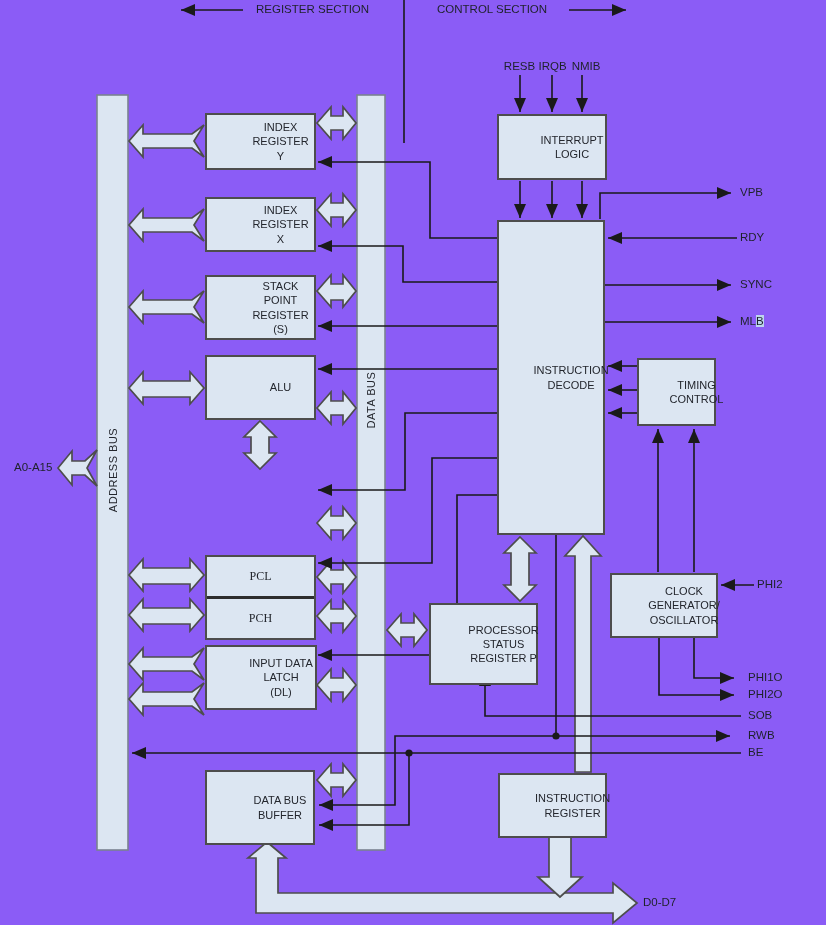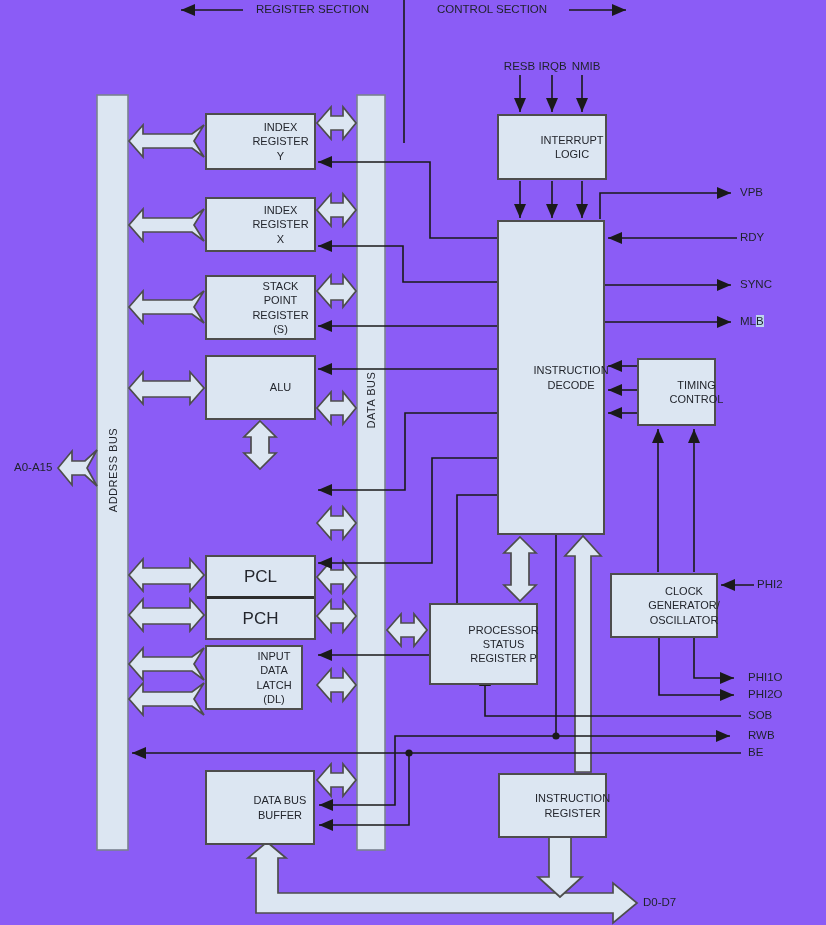--- a/index.html
+++ b/index.html
@@ -9,21 +9,21 @@
   }
   .stage svg{position:absolute;left:0;top:0;}
   .block{
     position:absolute;background:#dce6f2;border:2px solid #4d4d4d;
     display:flex;align-items:center;justify-content:center;text-align:center;
     font-size:11px;line-height:1.3;white-space:pre-line;color:#23262d;
     box-sizing:border-box;
     padding-left:40px;
   }
   .pcbox{position:absolute;background:#dce6f2;border:2px solid #4d4d4d;box-sizing:border-box;display:flex;flex-direction:column;}
-  .pccell{flex:1;display:flex;align-items:center;justify-content:center;font-size:17px;}
+  .pccell{flex:1;display:flex;align-items:center;justify-content:center;font-size:12px;font-family:Liberation Serif, serif;}
   .pccell.second{border-top:3px solid #2d2d2d;}
   .pin{position:absolute;font-size:11.5px;color:#1e222a;white-space:nowrap;}
   .pin.center{text-align:center;}
   .hdr{position:absolute;font-size:11.5px;color:#1e222a;white-space:nowrap;}
   .bus-label{
     position:absolute;font-size:11px;letter-spacing:0.5px;color:#23262d;
     display:flex;align-items:center;justify-content:center;
     transform:rotate(-90deg);white-space:nowrap;
   }
   .hl{background:#bcd5ee;}
@@ -135,21 +135,21 @@
   <div class="block" style="left:205px;top:197px;width:111px;height:55px;">INDEX REGISTER
 X</div>
   <div class="block" style="left:205px;top:275px;width:111px;height:65px;">STACK POINT
 REGISTER
 (S)</div>
   <div class="block" style="left:205px;top:355px;width:111px;height:65px;">ALU</div>
   <div class="pcbox" style="left:205px;top:555px;width:111px;height:85px;">
     <div class="pccell">PCL</div>
     <div class="pccell second">PCH</div>
   </div>
-  <div class="block" style="left:205px;top:645px;width:98px;height:65px;">INPUT DATA
+  <div class="block" style="left:205px;top:645px;width:112px;height:65px;">INPUT DATA
 LATCH
 (DL)</div>
   <div class="block" style="left:205px;top:770px;width:110px;height:75px;">DATA BUS
 BUFFER</div>
 
   <div class="block" style="left:497px;top:114px;width:110px;height:66px;">INTERRUPT
 LOGIC</div>
   <div class="block" style="left:497px;top:220px;width:108px;height:315px;">INSTRUCTION
 DECODE</div>
   <div class="block" style="left:637px;top:358px;width:79px;height:68px;">TIMING

